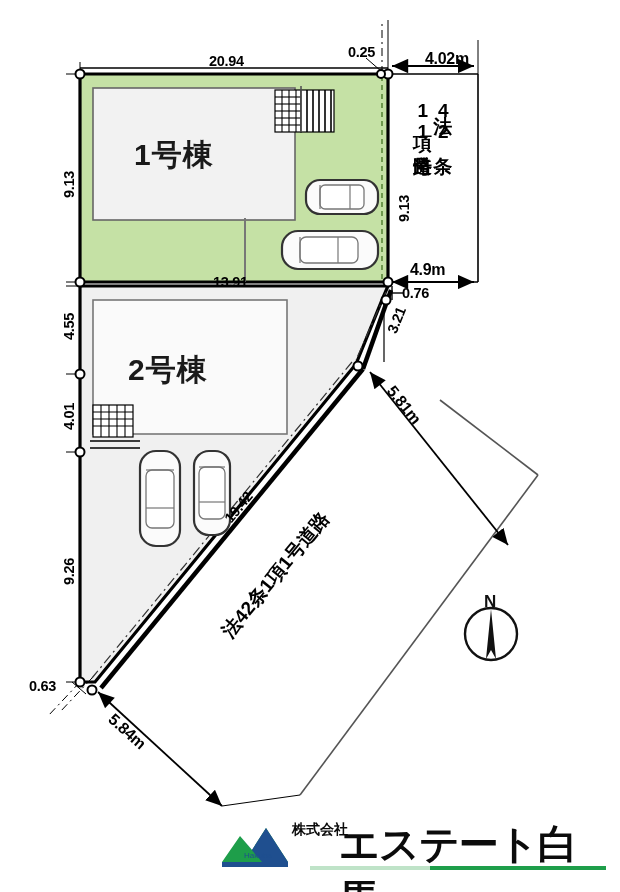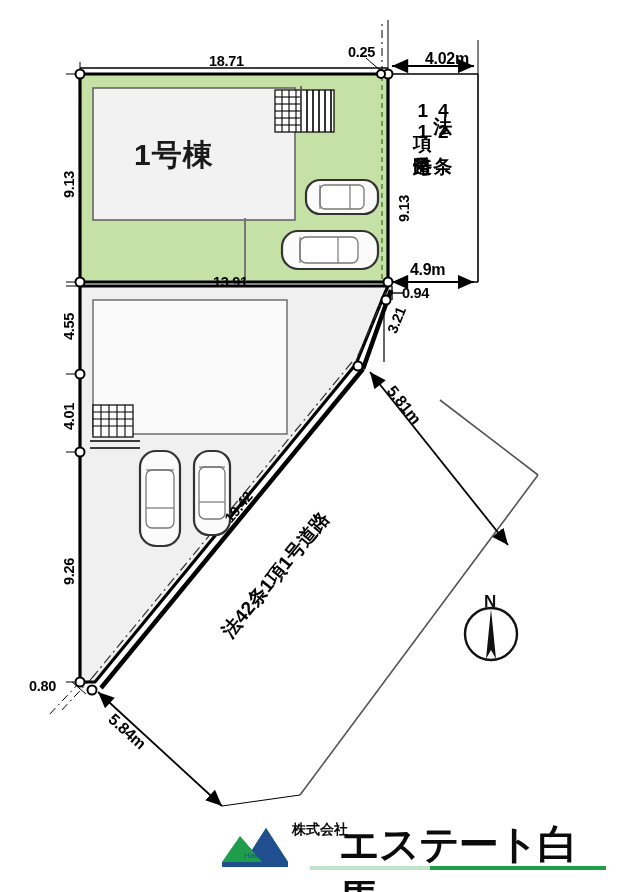--- a/index.html
+++ b/index.html
@@ -215,39 +215,40 @@
     <g>
       <path d="M222,862 L240,836 L252,850 L266,828 L288,862 Z" fill="#1e9e4a"></path>
       <path d="M240,836 L252,850 L266,828 L288,862 L262,862 Z" fill="#1f4f8f"></path>
       <rect x="222" y="862" width="66" height="5" fill="#1f4f8f"></rect>
       <rect x="310" y="866" width="120" height="4" fill="#bfe3c8"></rect>
       <rect x="430" y="866" width="176" height="4" fill="#1e9e4a"></rect>
     </g>
   </svg>
 
   <div class="bldg" style="left:134px;top:135px;text-align:center;">1号棟</div>
-
-  <div class="lbl dim" style="left:209px;top:54px;">18.71</div>
+  <div class="bldg" style="left:128px;top:350px;">2号棟</div>
+
+  <div class="lbl dim" style="left:209px;top:54px;">20.94</div>
   <div class="lbl dim" style="left:348px;top:45px;">0.25</div>
   <div class="lbl dim-m" style="left:405px;top:51px;margin-left:20px;">4.02m</div>
 
   <div class="lbl dim rot90" style="left:62px;top:198px;">9.13</div>
 
   <div class="lbl dim rot90" style="left:397px;top:222px;">9.13</div>
 
   <div class="lbl dim" style="left:213px;top:275px;">13.91</div>
 
   <div class="lbl dim-m" style="left:410px;top:262px;">4.9m</div>
 
-  <div class="lbl dim" style="left:402px;top:286px;">0.94</div>
+  <div class="lbl dim" style="left:402px;top:286px;">0.76</div>
 
   <div class="lbl dim rot90" style="left:62px;top:340px;">4.55</div>
   <div class="lbl dim rot90" style="left:62px;top:430px;">4.01</div>
   <div class="lbl dim rot90" style="left:62px;top:585px;">9.26</div>
-  <div class="lbl dim" style="left:29px;top:679px;">0.80</div>
+  <div class="lbl dim" style="left:29px;top:679px;">0.63</div>
 
   <div class="lbl dim" style="left:385px;top:330px;transform:rotate(-68deg);transform-origin:left top;">3.21</div>
 
   <div class="lbl dim-m" style="left:396px;top:383px;transform:rotate(51deg);transform-origin:left top;">5.81m</div>
 
   <div class="lbl dim" style="left:222px;top:516px;transform:rotate(-50.5deg);transform-origin:left top;">19.42</div>
 
   <div class="lbl dim-m" style="left:116px;top:711px;transform:rotate(42deg);transform-origin:left top;">5.84m</div>
 
   <div class="vroad" style="left:413px;top:100px;height:170px;">

